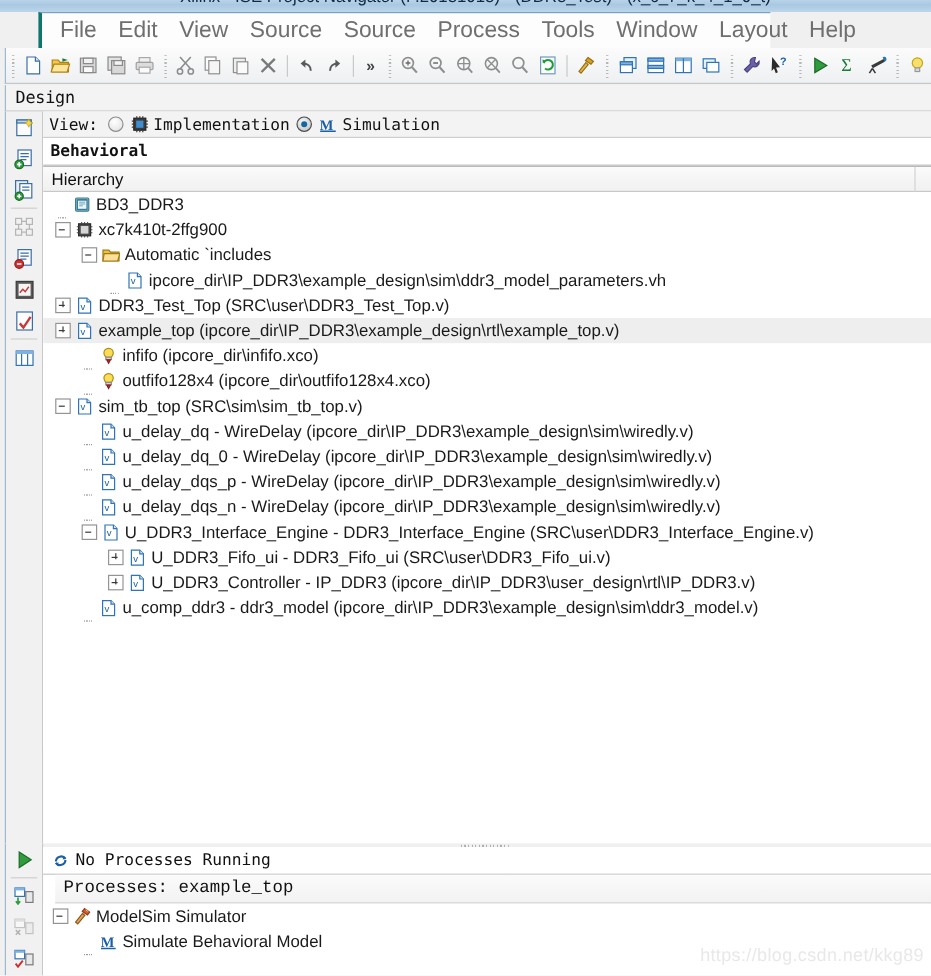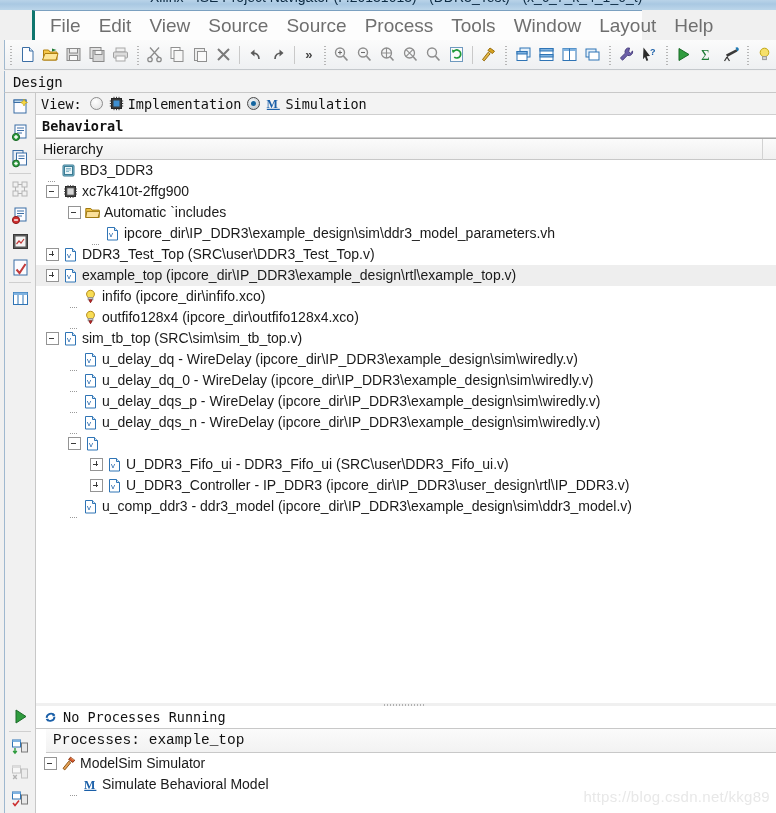--- a/index.html
+++ b/index.html
@@ -651,20 +651,21 @@
         <div class="trow">
           <span style="display: inline-block; width: 32px; flex: 0 0 auto;"></span>
           <span class="tog"></span>
           <span class="ico">
             <svg width="15" height="15" viewBox="0 0 15 15">
               <path d="M2.5 1.5h7l3 3v9.5h-10z" fill="#ffffff" stroke="#2f74b5"></path>
               <path d="M9.5 1.5v3h3" fill="#d7e8f7" stroke="#2f74b5"></path>
               <text x="4" y="11" font-size="8" font-family="Liberation Sans" fill="#1a5fa8">v</text>
             </svg>
           </span>
+          <span class="tlabel">U_DDR3_Interface_Engine - DDR3_Interface_Engine (SRC\user\DDR3_Interface_Engine.v)</span>
         </div>
         <div class="trow">
           <span style="display: inline-block; width: 54px; flex: 0 0 auto;"></span>
           <span class="tog plus"></span>
           <span class="ico">
             <svg width="15" height="15" viewBox="0 0 15 15">
               <path d="M2.5 1.5h7l3 3v9.5h-10z" fill="#ffffff" stroke="#2f74b5"></path>
               <path d="M9.5 1.5v3h3" fill="#d7e8f7" stroke="#2f74b5"></path>
               <text x="4" y="11" font-size="8" font-family="Liberation Sans" fill="#1a5fa8">v</text>
             </svg>

